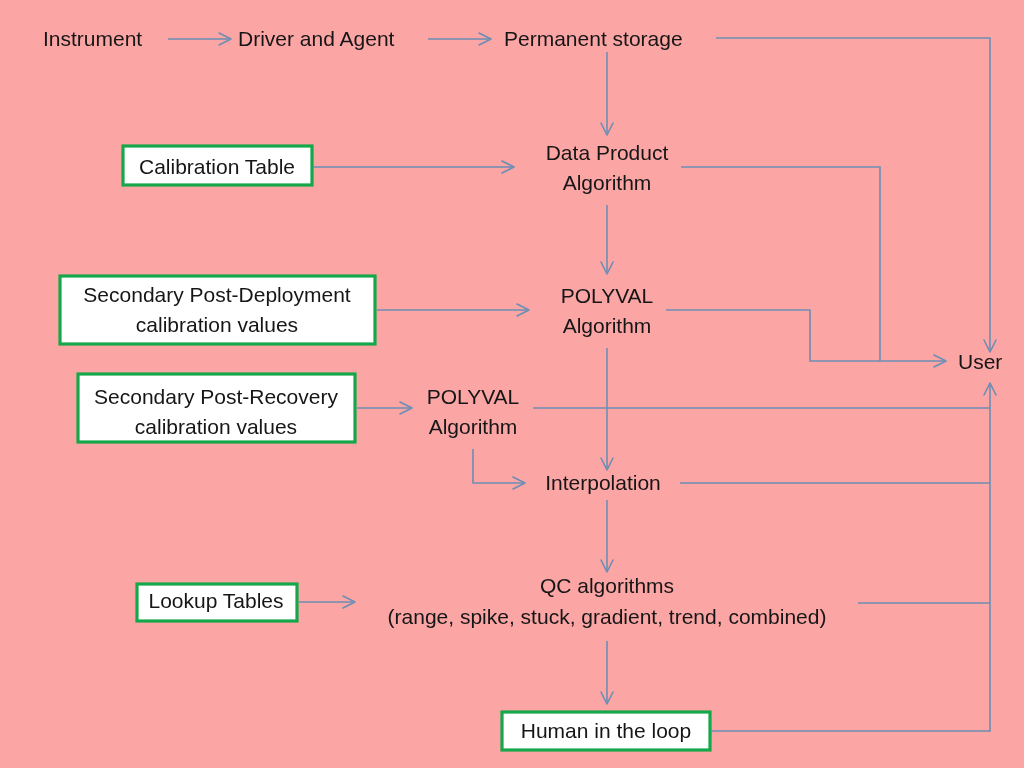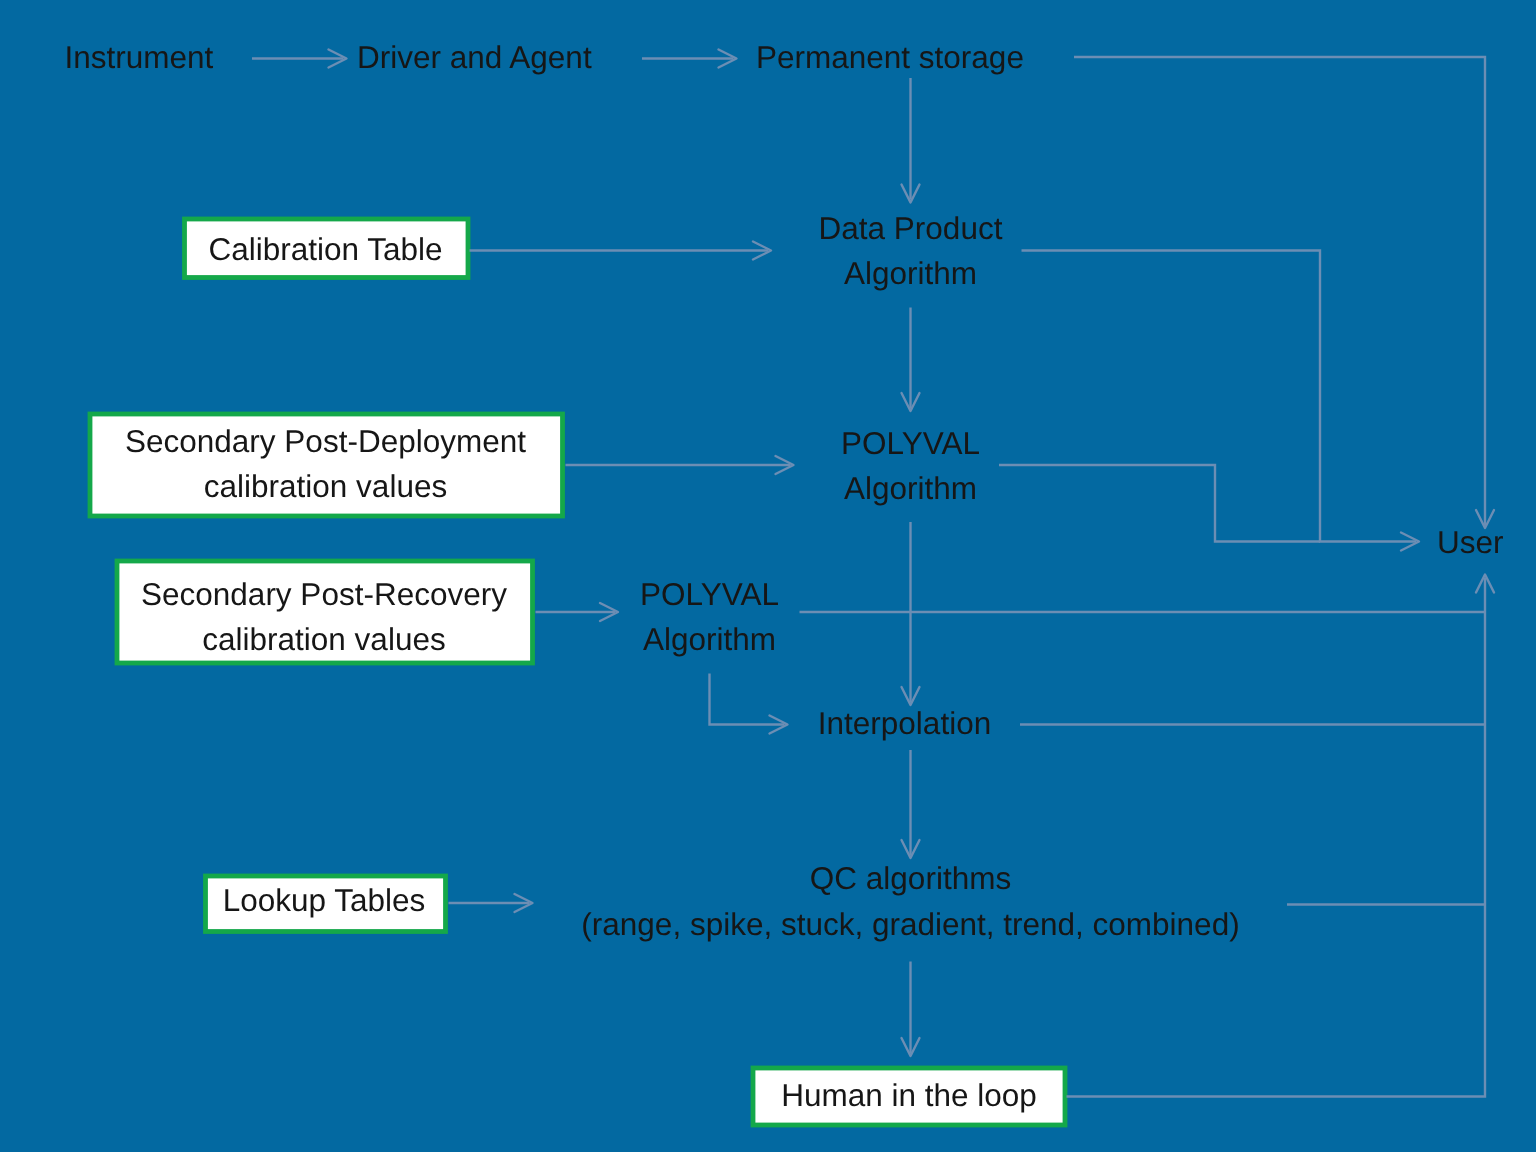--- a/index.html
+++ b/index.html
@@ -53,21 +53,21 @@
   }
   .green-box {
     fill: #ffffff;
     stroke: #14A84A;
     stroke-width: 3.2;
   }
 </style>
 </head>
 <body>
 
-<div id="diagram-root" style="background: #0369a1;">
+<div id="diagram-root" style="background: #fca5a5;">
 
   <svg class="flow-canvas" viewBox="0 0 1024 768">
 
     <g>
       <path class="flow-line" d="M 168 39 L 229 39" stroke="#6C8EB4"></path>
       <path class="arrow-head" d="M 219 33 L 231 39 L 219 45" stroke="#6C8EB4"></path>
     </g>
 
     <g>
       <path class="flow-line" d="M 428 39 L 489 39" stroke="#6C8EB4"></path>

